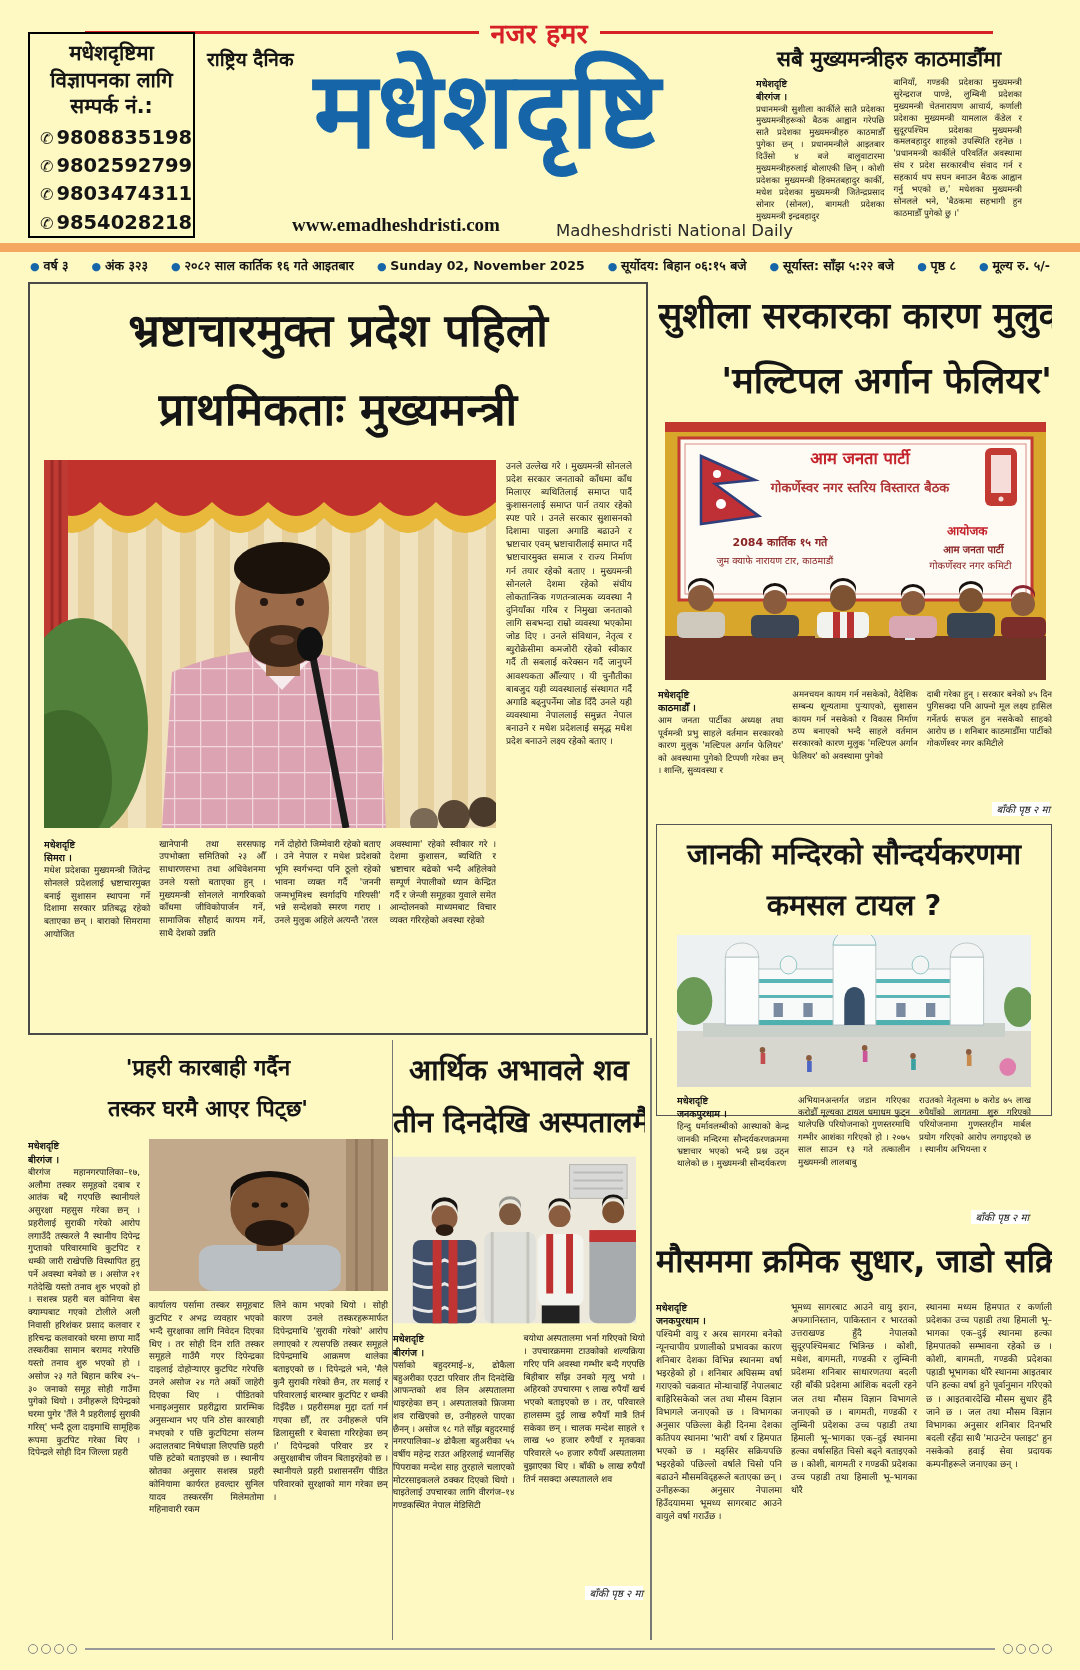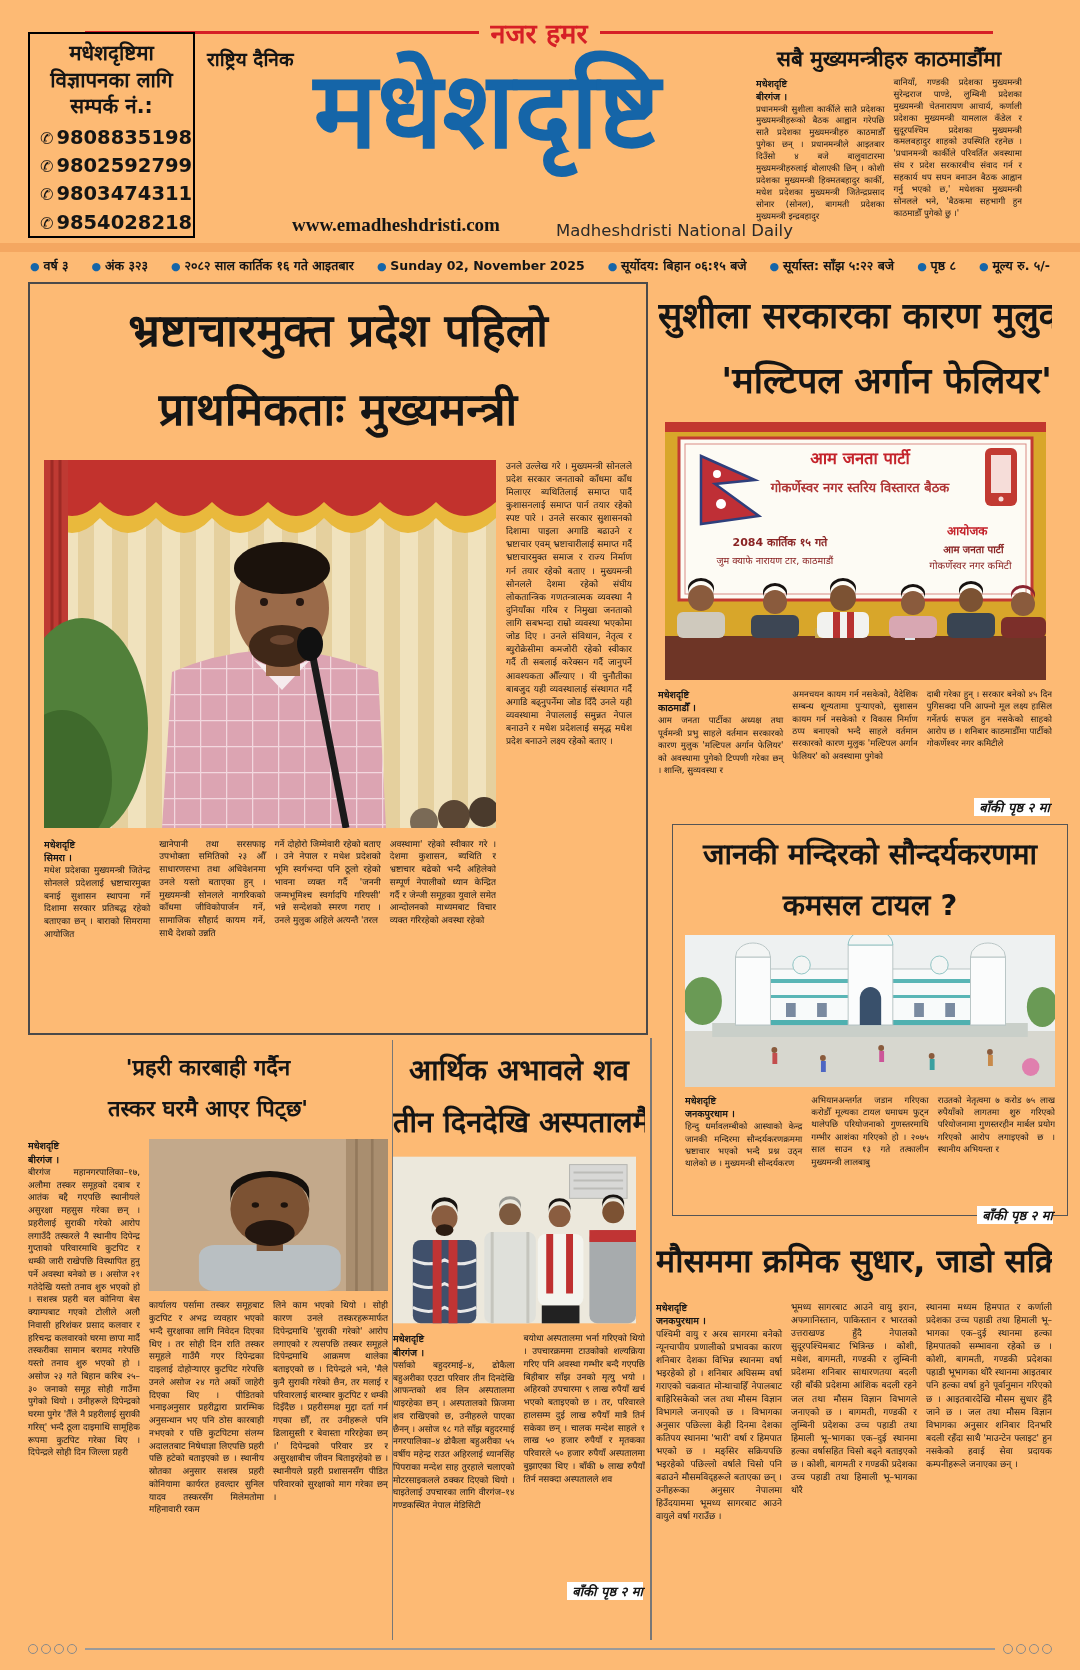--- a/index.html
+++ b/index.html
@@ -1,18 +1,18 @@
 <!DOCTYPE html>
 <html><head>
 <meta charset="utf-8">
 <style>
   * { margin:0; padding:0; box-sizing:border-box; }
   html,body { background:#fff; }
   .page {
-    position:relative; width:1080px; height:1670px; background:#fdba74;
+    position:relative; width:1080px; height:1670px; background:#fef9c3;
     font-family:"DejaVu Sans","Liberation Sans",sans-serif; color:#151515; overflow:hidden;
   }
   .abs { position:absolute; }
 
   
   .top-rule { left:85px; top:14px; width:908px; display:flex; align-items:center; gap:12px; }
   .top-rule .rule { flex:1; height:3px; background:#d61f26; }
   .top-rule .tagline { color:#d61f26; font-weight:bold; font-size:27px; white-space:nowrap; }
 
   .ad-box { left:28px; top:32px; width:167px; height:206px; border:2.5px solid #000;
@@ -39,21 +39,21 @@
   
   .orange-bar { left:0; top:243px; width:1080px; height:9px; background:#f4a761; }
   .infobar { left:0; top:252px; width:1080px; height:27px; display:flex; align-items:center;
              justify-content:space-between; padding:0 30px; }
   .infobar .item { font-size:12.5px; font-weight:bold; white-space:nowrap; }
   .infobar .item::before { content:"● "; color:#1565a8; font-size:11px; }
 
   
   .cols { display:flex; gap:9px; position:relative; overflow:hidden; }
   .cols .col { flex:1; font-size:8.8px; line-height:1.45; text-align:justify; }
-  .continued { position:absolute; right:2px; bottom:0; font-size:13px; font-weight:bold;
+  .continued { position:absolute; right:2px; bottom:0; font-size:10px; font-weight:normal;
                font-style:italic; background:#fff; padding-left:5px; }
   .hline2 { font-weight:bold; text-align:center; white-space:nowrap; overflow:hidden; }
   svg { display:block; }
 
   
   .lead-box { left:28px; top:282px; width:620px; height:753px; border:2px solid #4a4a4a;
               padding:8px 14px; }
   .lead-headline { font-size:45px; line-height:1.75; }
   .lead-content { display:flex; gap:10px; margin-top:10px; }
   .lead-left { width:452px; }
@@ -72,21 +72,21 @@
   .banner-title  { position:absolute; left:70px; right:60px; top:24px; text-align:center;
                    color:#c4232b; font-weight:bold; font-size:16.5px; white-space:nowrap; overflow:hidden; }
   .banner-sub    { position:absolute; left:30px; right:20px; top:56px; text-align:center;
                    color:#b03636; font-weight:bold; font-size:13px; white-space:nowrap; overflow:hidden; }
   .banner-date   { position:absolute; left:68px; top:112px; color:#8a2424; font-weight:bold; font-size:11px; white-space:nowrap; }
   .banner-venue  { position:absolute; left:52px; top:132px; color:#8a2424; font-size:9.5px; white-space:nowrap; }
   .banner-orglab { position:absolute; right:58px; top:100px; color:#c4232b; font-weight:bold; font-size:12px; white-space:nowrap; }
   .banner-org1   { position:absolute; right:42px; top:120px; color:#8a2424; font-weight:bold; font-size:10px; white-space:nowrap; }
   .banner-org2   { position:absolute; right:34px; top:136px; color:#8a2424; font-size:10px; white-space:nowrap; }
 
-  .janaki { left:672px; top:824px; width:396px; height:392px; border:1.5px solid #555; padding:4px 12px; }
+  .janaki { left:656px; top:824px; width:396px; height:292px; border:1.5px solid #555; padding:4px 20px; }
   .janaki-headline { font-size:29px; line-height:1.75; }
   .janaki-photo { width:100%; height:152px; margin-top:4px; }
   .janaki-cols { margin-top:7px; height:130px; }
   .janaki-cols .col { font-size:8.6px; }
 
   .weather { left:656px; top:1224px; width:396px; }
   .weather-headline { font-size:32px; line-height:1.6; margin-top:12px; }
   .weather-cols { margin-top:14px; height:302px; }
   .weather-cols .col { font-size:9px; }
 

